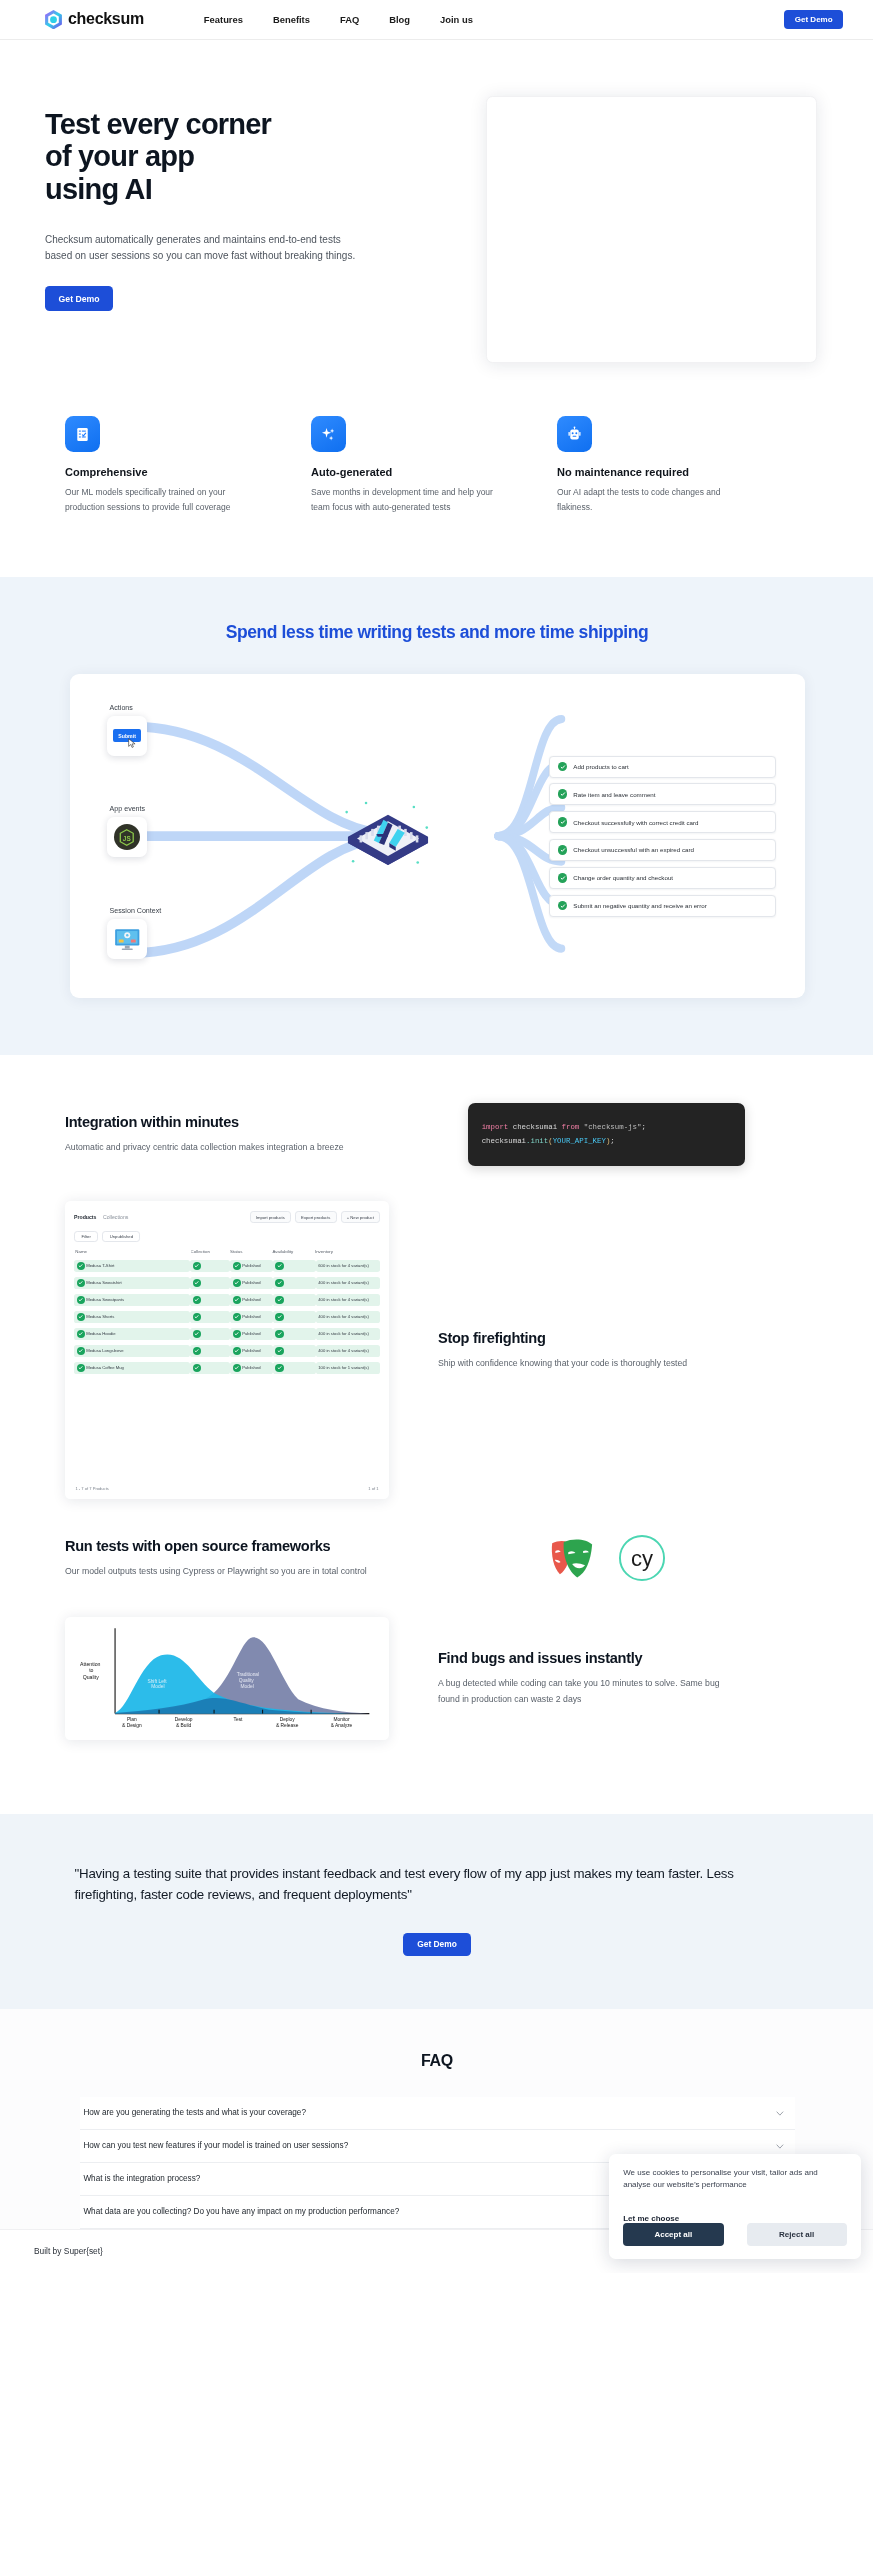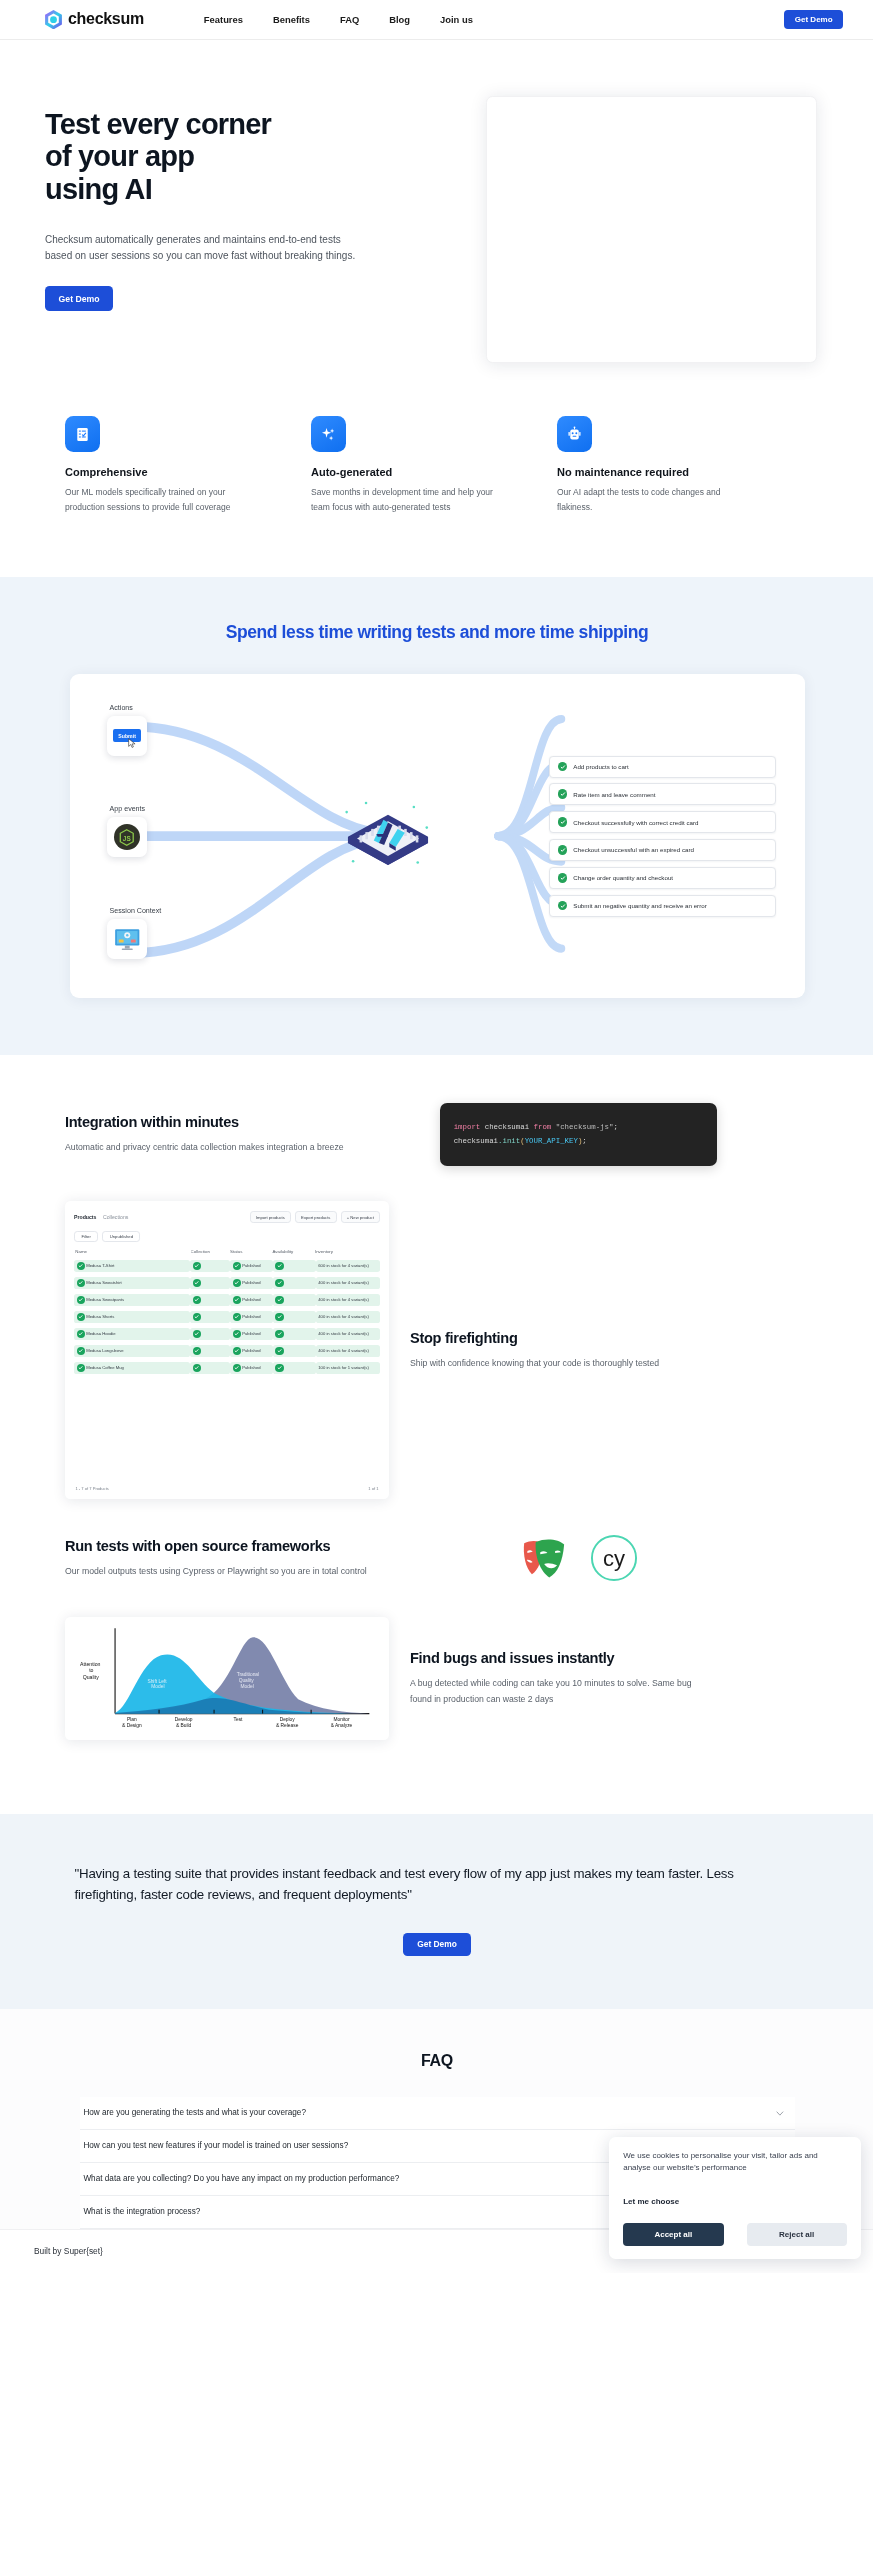--- a/index.html
+++ b/index.html
@@ -119,21 +119,21 @@
     width: 9.7px; height: 9.7px; border-radius: 50%; background: #24a259;
     flex: none; display: flex; align-items: center; justify-content: center;
   }
   .check svg { width: 5.8px; height: 5.8px; }
   .test-label { font-size: 6.2px; color: #2a2f36; }
   .flow-svg { position: absolute; inset: 0; width: 100%; height: 100%; z-index: 1; }
 
   
   .rows { padding: 48px 0 39px 0; }
   .row {
-    display: flex; align-items: center; padding: 0 65px; margin-bottom: 35px; gap: 21px;
+    display: flex; align-items: center; padding: 0 65px; margin-bottom: 35px; gap: 49px;
   }
   .row-text { width: 330px; }
   .row-title { font-size: 14.6px; font-weight: bold; letter-spacing: -0.3px; color: #0d1520; line-height: 1.28; }
   .row-desc { margin-top: 8.4px; font-size: 8.7px; line-height: 1.78; color: #5b626b; max-width: 304px; }
   .row-media { width: 324px; display: flex; align-items: center; justify-content: center; }
 
   .code-box {
     width: 277px; background: #232323; border-radius: 7.1px; padding: 17px 14.2px;
     font-family: "Liberation Mono", monospace; font-size: 7.4px; line-height: 1.95;
     box-shadow: 0 2.6px 11.7px rgba(0,0,0,0.16);
@@ -216,21 +216,21 @@
   .cookie {
     position: absolute; right: 13px; bottom: 14.2px; width: 252px;
     background: #fff; border-radius: 6.5px; padding: 13px 14.2px 13px 14.2px;
     box-shadow: 0 3.9px 18px rgba(20,30,60,0.16); z-index: 50;
   }
   .cookie-text { font-size: 8px; line-height: 1.55; color: #3b4250; }
   .cookie-link {
     display: inline-block; margin-top: 22px; font-size: 8px; font-weight: bold;
     color: #1d2533; cursor: pointer;
   }
-  .cookie-actions { display: flex; gap: 23px; margin-top: 17px; }
+  .cookie-actions { display: flex; gap: 23px; margin-top: 0; }
   .cookie-btn {
     flex: 1; height: 23px; border: none; border-radius: 3.9px; font-size: 8px;
     font-weight: bold; cursor: pointer; font-family: "Liberation Sans", sans-serif;
   }
   .cookie-accept { background: #25394f; color: #fff; }
   .cookie-reject { background: #e7ebf0; color: #2a3240; }
 </style>
 </head>
 <body>
 
@@ -847,35 +847,35 @@
       </div>
       <div class="faq-item">
         <span class="faq-q">How can you test new features if your model is trained on user sessions?</span>
         <span class="faq-chev">
           <svg width="7.8" height="5.2" viewBox="0 0 12 8">
               <path d="M1 1 L6 6.4 L11 1" stroke="#8d939c" stroke-width="1.3" fill="none"></path>
             </svg>
         </span>
       </div>
       <div class="faq-item">
+        <span class="faq-q">What is the integration process?</span>
+        <span class="faq-chev">
+          <svg width="7.8" height="5.2" viewBox="0 0 12 8">
+              <path d="M1 1 L6 6.4 L11 1" stroke="#8d939c" stroke-width="1.3" fill="none"></path>
+            </svg>
+        </span>
+      </div>
+      <div class="faq-item">
         <span class="faq-q">What data are you collecting? Do you have any impact on my production performance?</span>
         <span class="faq-chev">
           <svg width="7.8" height="5.2" viewBox="0 0 12 8">
               <path d="M1 1 L6 6.4 L11 1" stroke="#8d939c" stroke-width="1.3" fill="none"></path>
             </svg>
         </span>
       </div>
-      <div class="faq-item">
-        <span class="faq-q">What is the integration process?</span>
-        <span class="faq-chev">
-          <svg width="7.8" height="5.2" viewBox="0 0 12 8">
-              <path d="M1 1 L6 6.4 L11 1" stroke="#8d939c" stroke-width="1.3" fill="none"></path>
-            </svg>
-        </span>
-      </div>
     </div>
   </div>
 
   <div class="footer">
     <span class="footer-text">Built by Super{set}</span>
   </div>
 
   <div class="cookie">
     <div class="cookie-text">We use cookies to personalise your visit, tailor ads and analyse our website’s performance</div>
     <span class="cookie-link">Let me choose</span>

